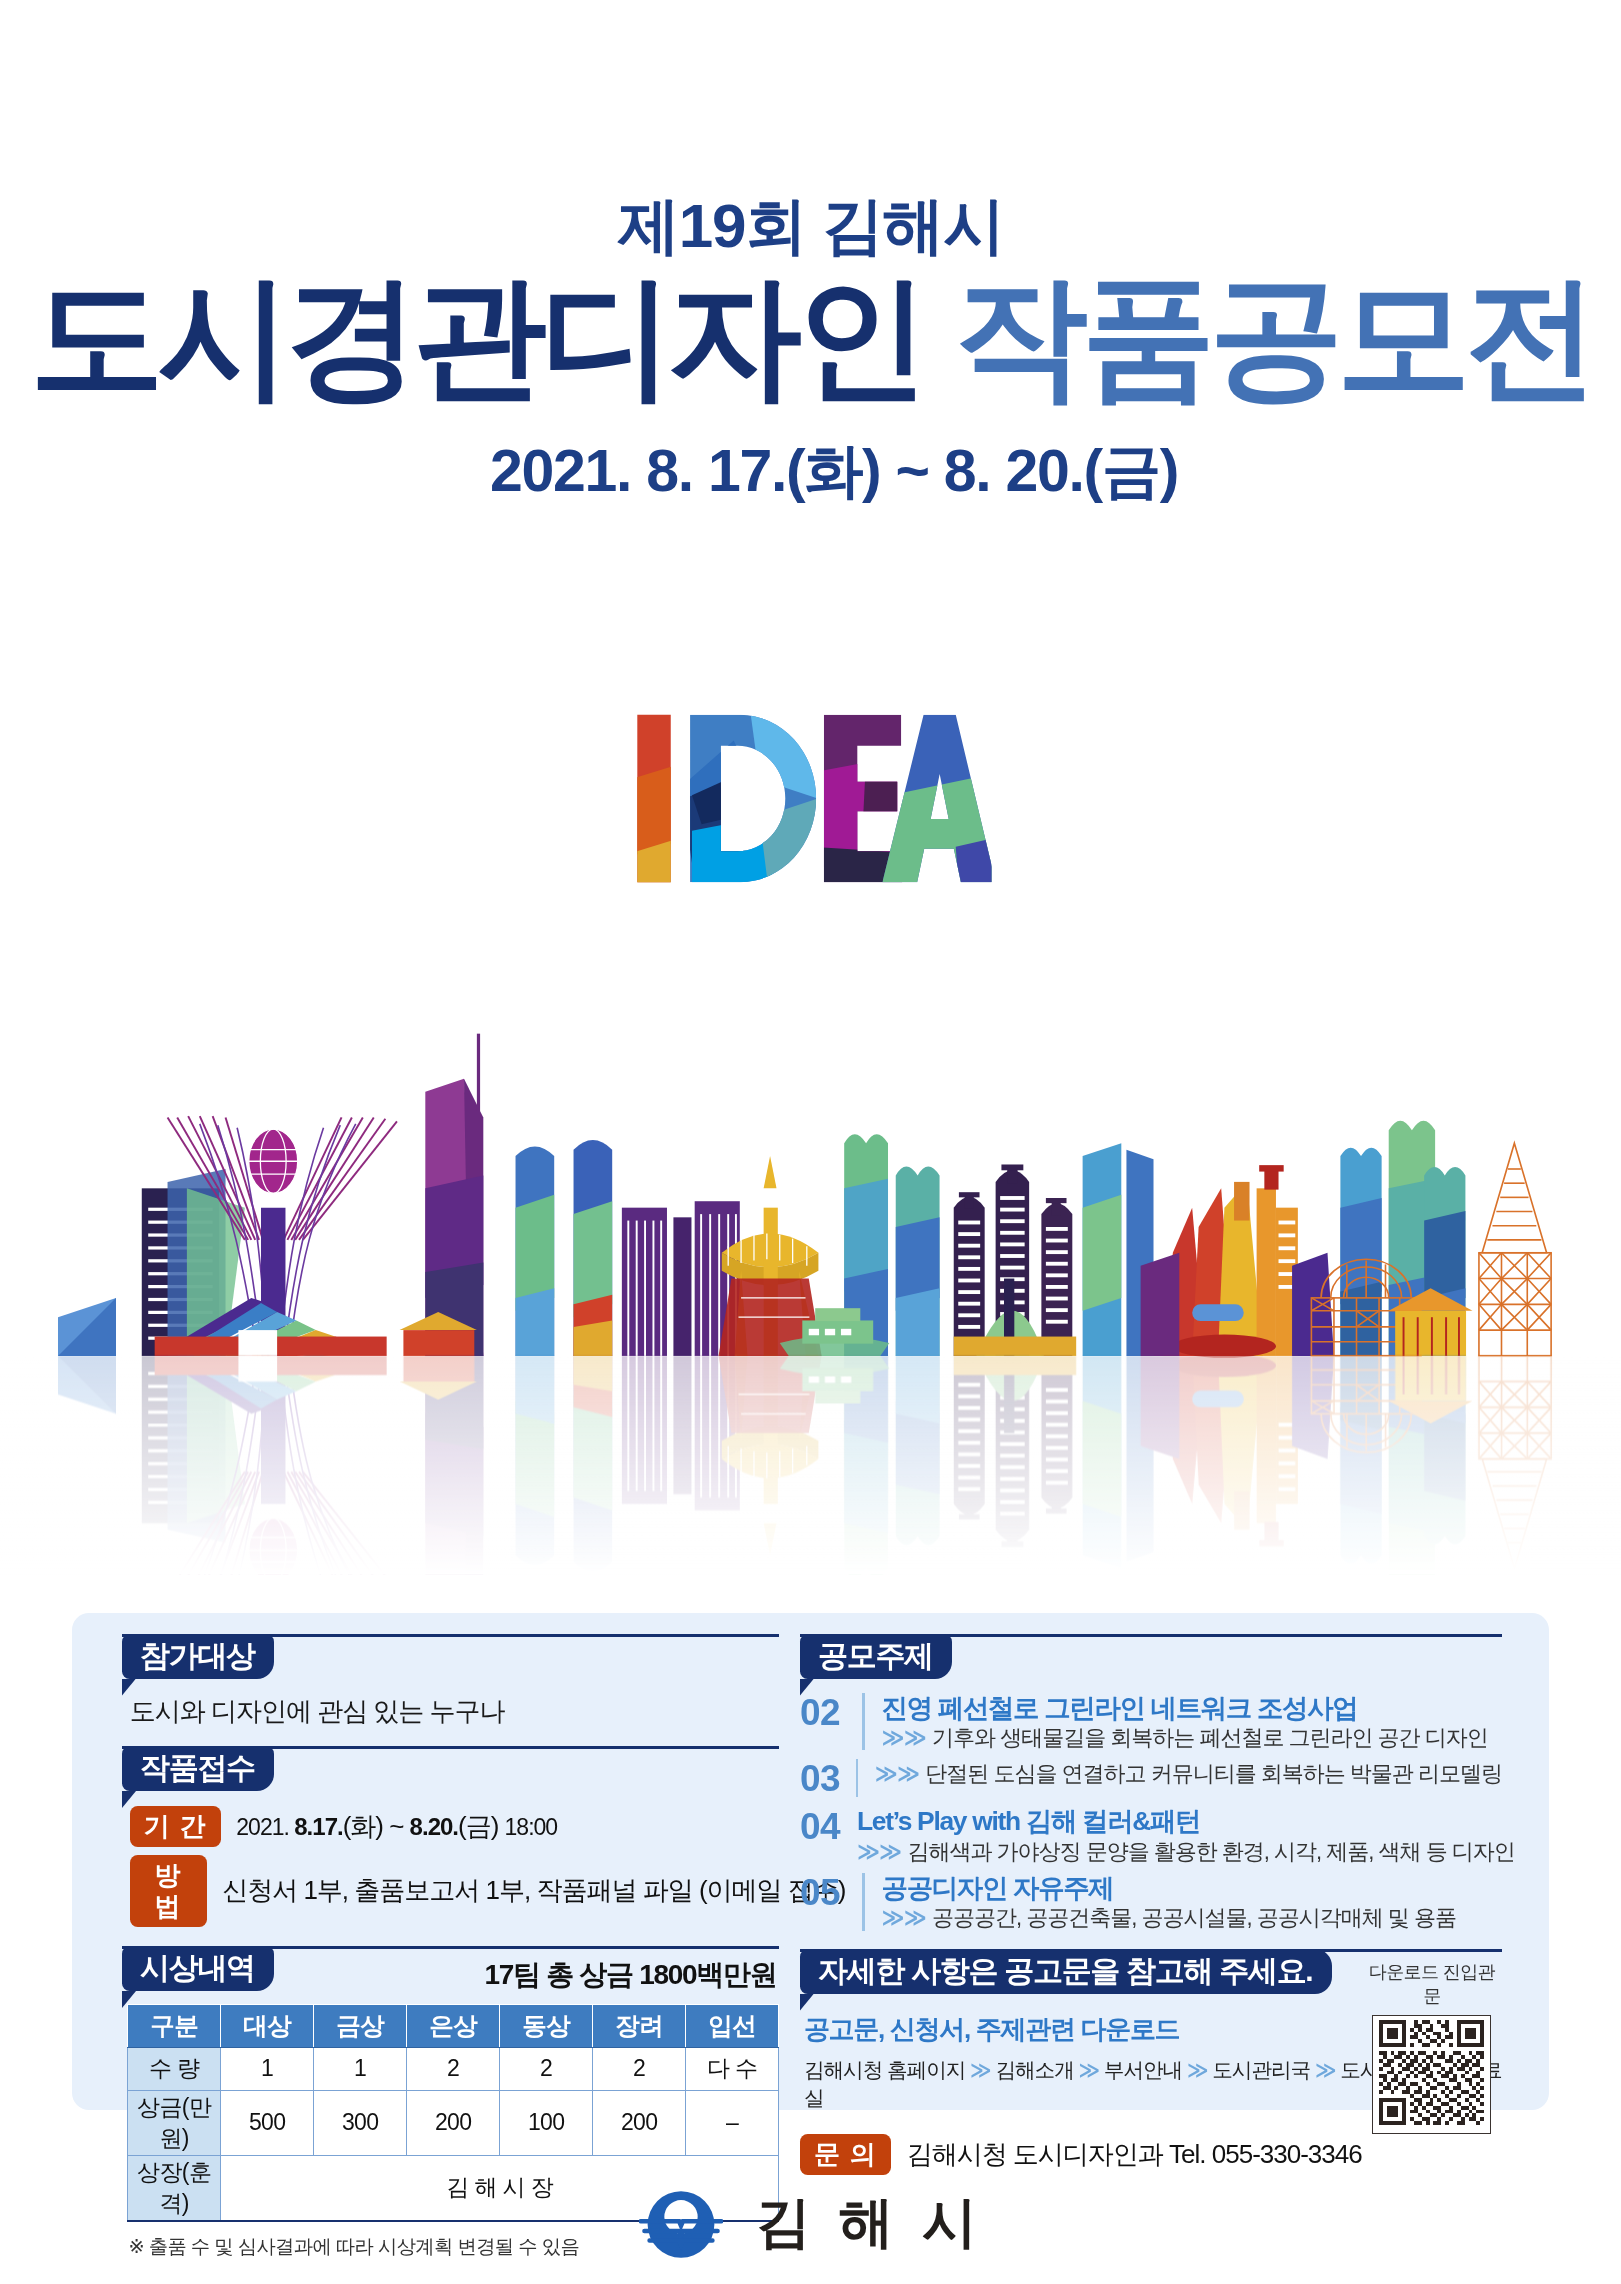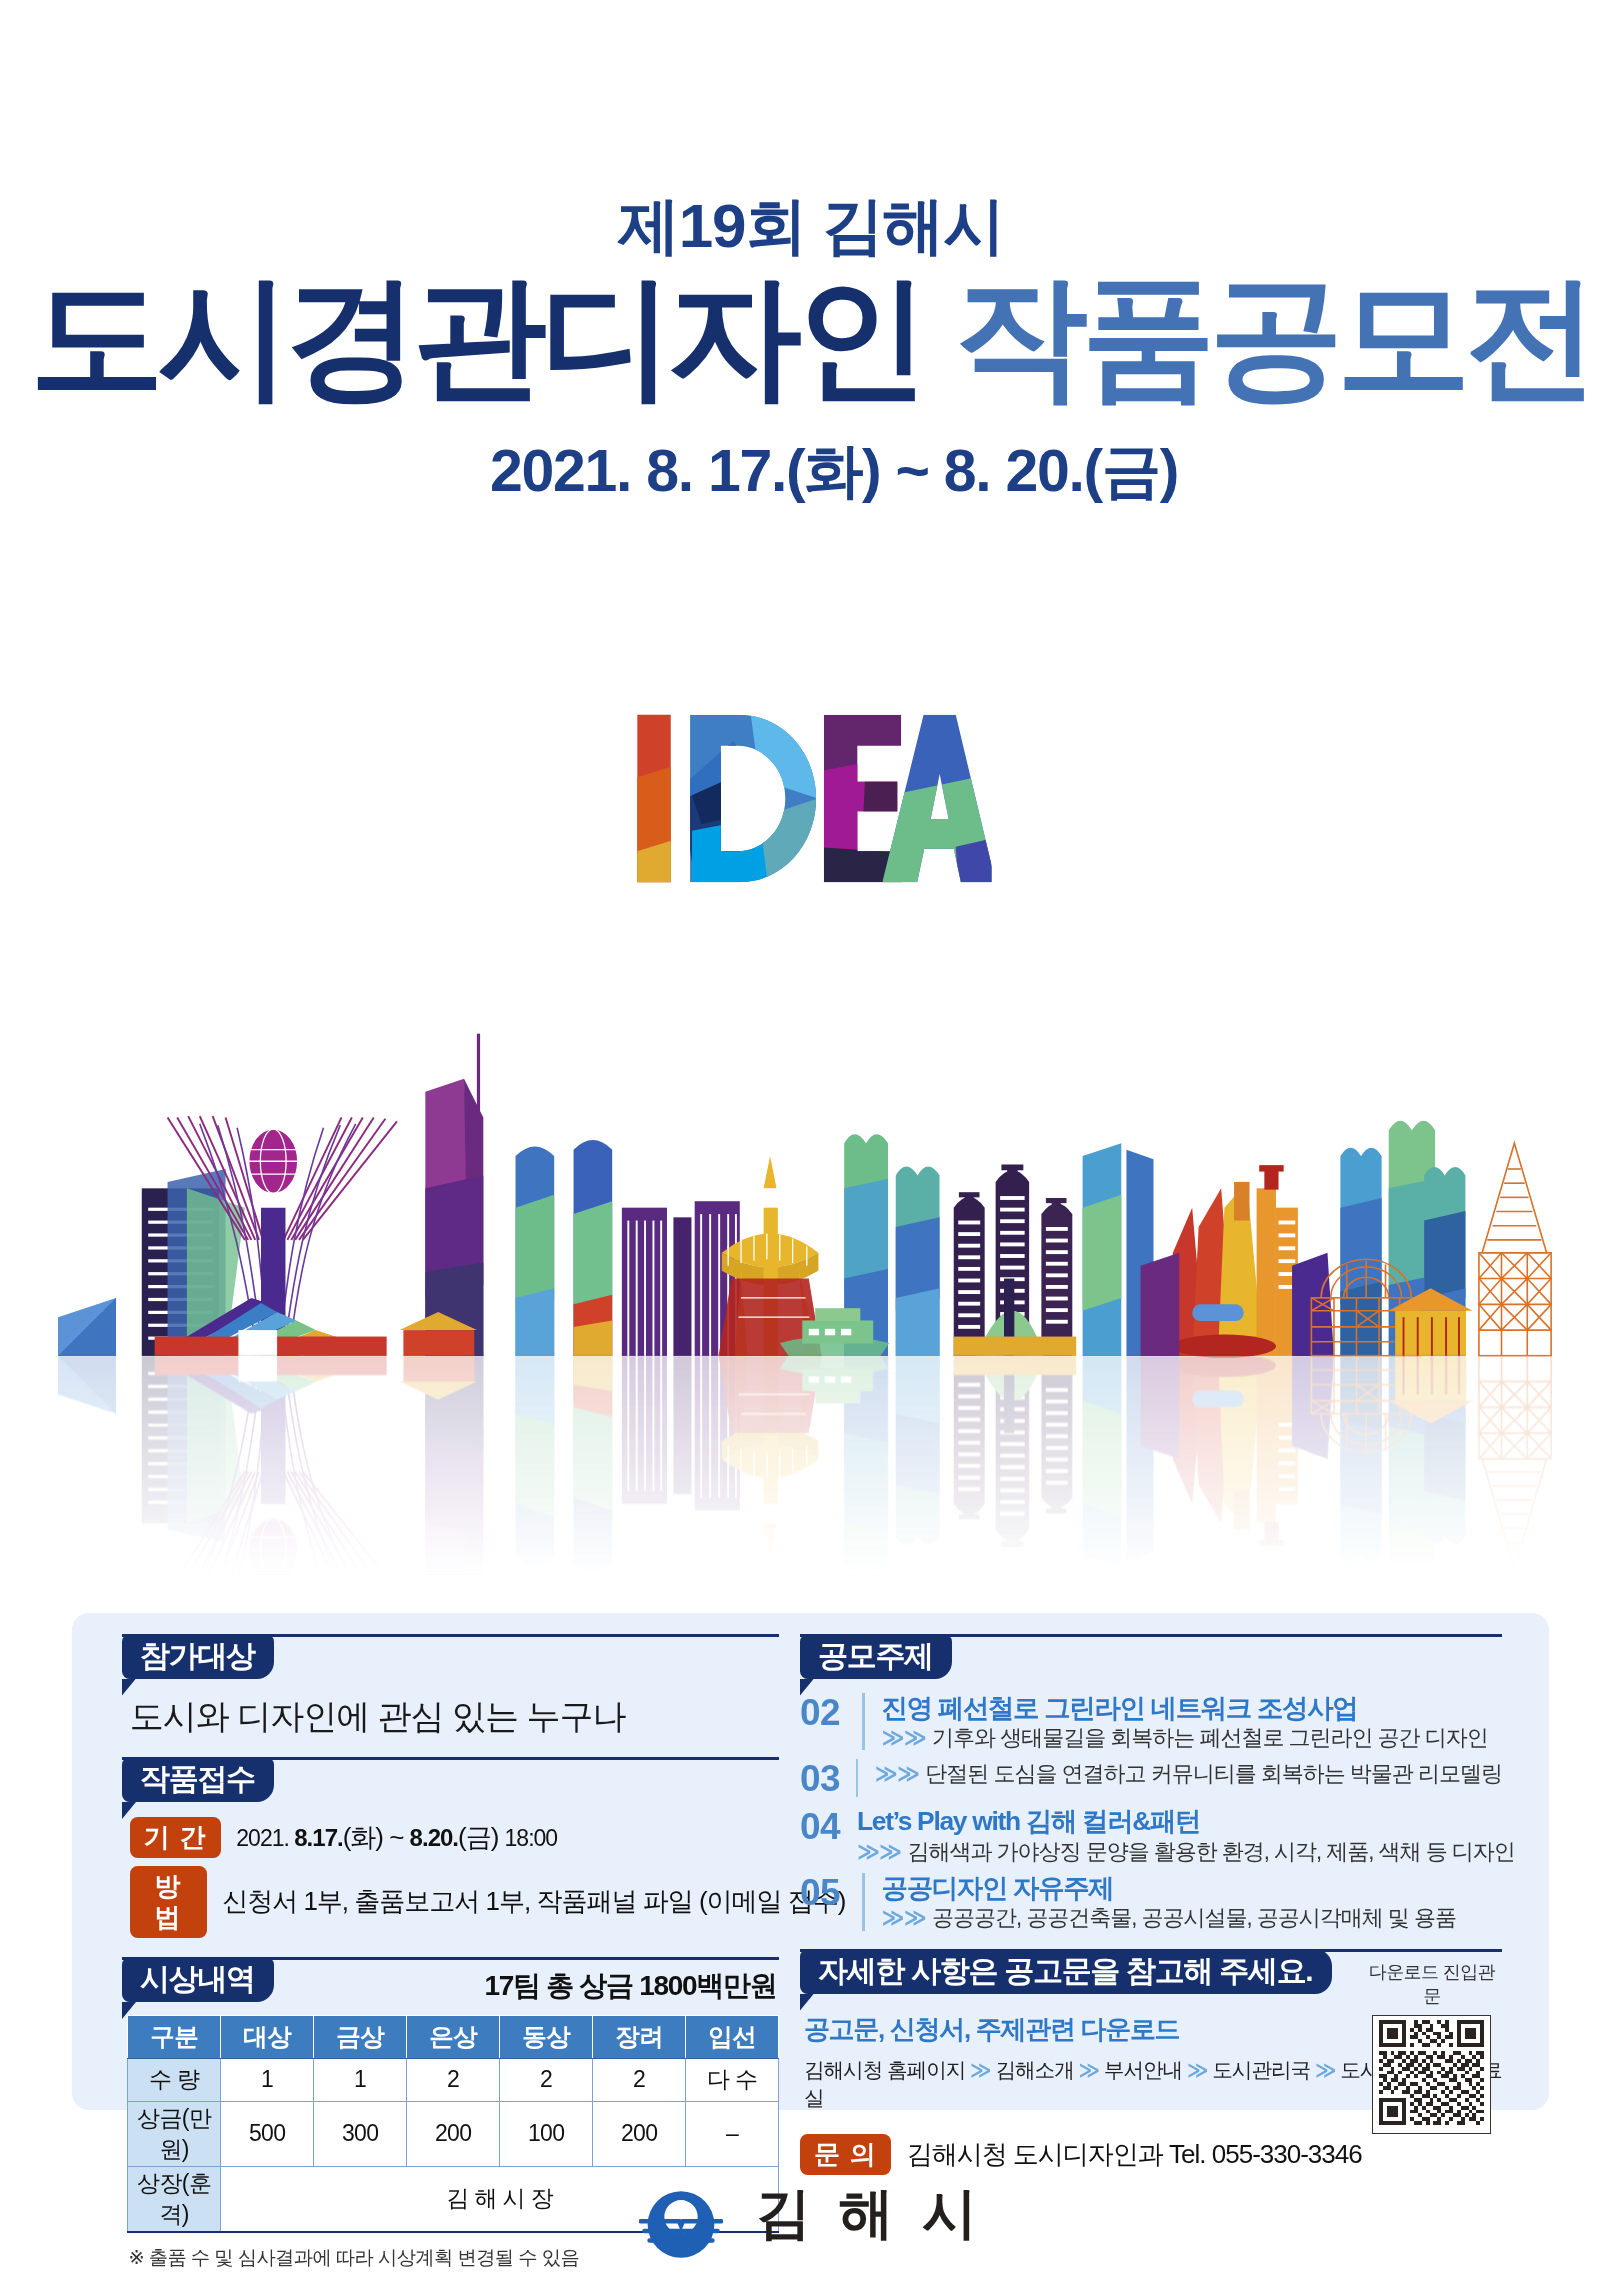--- a/index.html
+++ b/index.html
@@ -56,21 +56,21 @@
     color:#ffffff;font-size:30px;font-weight:bold;letter-spacing:-1.3px;
     line-height:1;white-space:nowrap;
   }
   .sec-tail{
     position:absolute;left:0;top:45px;width:14px;height:17px;background:#16306e;
     clip-path:polygon(0 0,100% 0,0 100%);
   }
   .sec-head.wide .sec-tab{border-radius:7.7px 17px 17px 7.7px;}
 
   .sec-body{padding:10.3px 0 0 7.7px;}
-  .plain{font-size:34px;color:#1a1a1a;letter-spacing:-1px;}
+  .plain{font-size:26px;color:#1a1a1a;letter-spacing:-1px;}
 
   
   .row-badge{display:flex;align-items:center;margin-bottom:7.7px;}
   .badge{
     background:#c2410c;color:#fff;border-radius:7.7px;
     font-size:26px;font-weight:bold;letter-spacing:1.3px;
     padding:5.2px 14px;margin-right:15.5px;min-width:77px;text-align:center;
     box-sizing:border-box;line-height:1.18;
   }
   .row-badge .txt{font-size:26px;color:#111;letter-spacing:-1px;white-space:nowrap;}
@@ -121,21 +121,21 @@
   .contact-sec{position:relative;margin-top:18px;}
   .dl-title{font-size:26px;font-weight:bold;color:#2e78c7;letter-spacing:-1.3px;margin:13px 0 0 3.9px;}
   .dl-path{font-size:20.6px;color:#222;letter-spacing:-1px;margin:9px 0 0 3.9px;}
   .dl-path .ar{color:#6fa8dc;font-weight:bold;}
   .qr-wrap{position:absolute;right:2.6px;top:11.6px;width:135px;text-align:center;}
   .qr-label{font-size:18px;color:#333;letter-spacing:-0.6px;margin-bottom:6.4px;}
   .qr{width:117px;height:117px;background:#fff;border:1.9px solid #3a3330;margin:0 auto;}
 
   
   .footer{position:absolute;left:0;bottom:19.3px;width:100%;text-align:center;}
-  .footer-inner{display:inline-flex;gap:33px;margin-top:16px;}
+  .footer-inner{display:inline-flex;align-items:center;gap:33px;margin-top:16px;}
   .ci-text{
     font-size:55px;font-weight:bold;color:#231f1c;letter-spacing:6.4px;
     line-height:1;padding-bottom:3.9px;
   }
 </style>
 </head>
 <body>
 
 <div class="poster">
 

